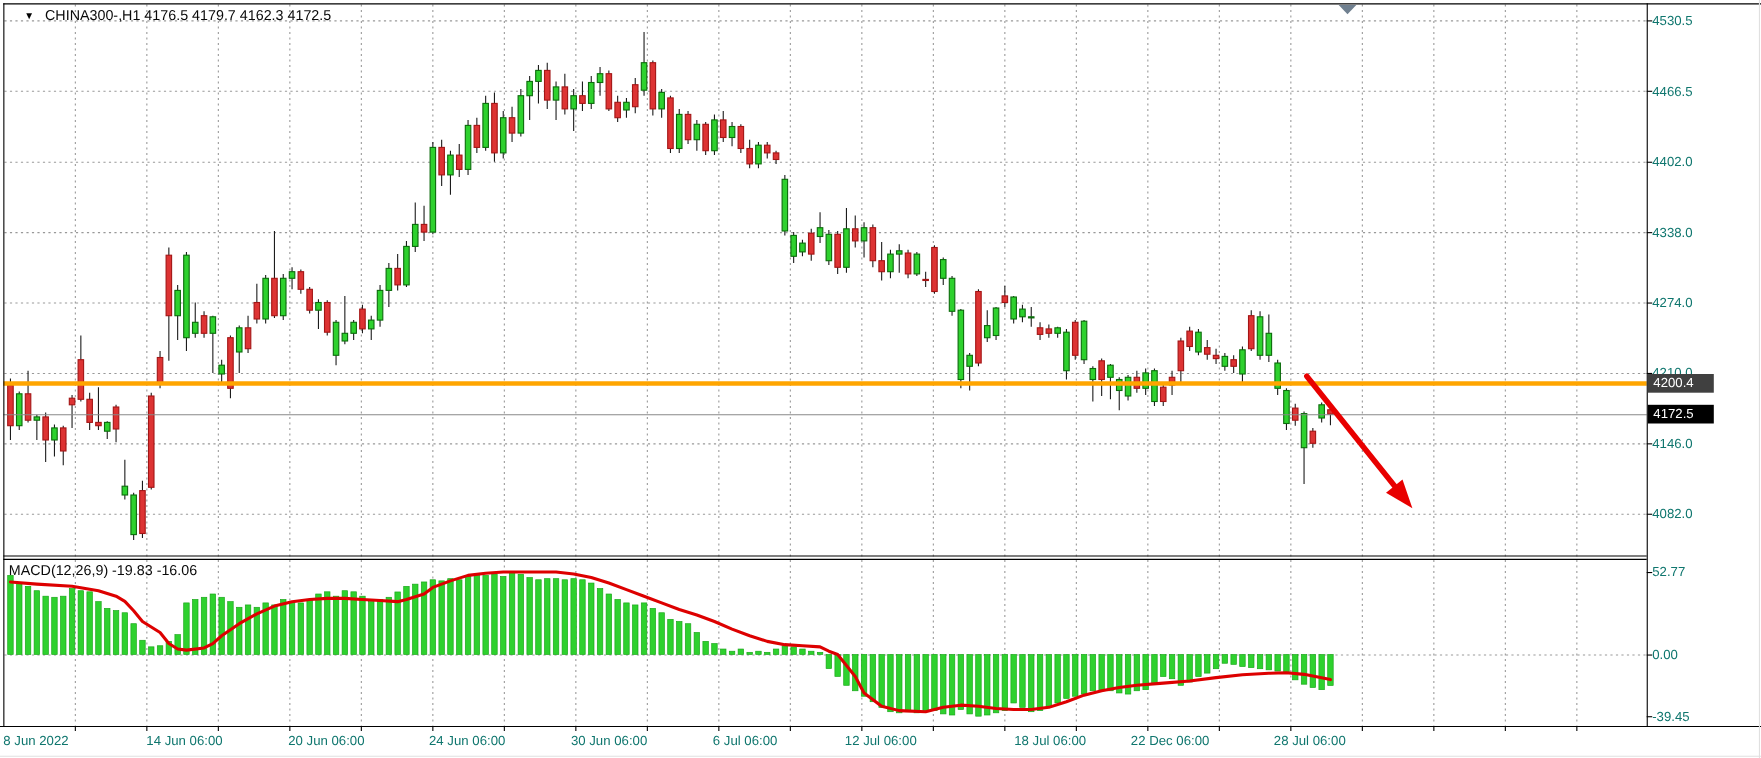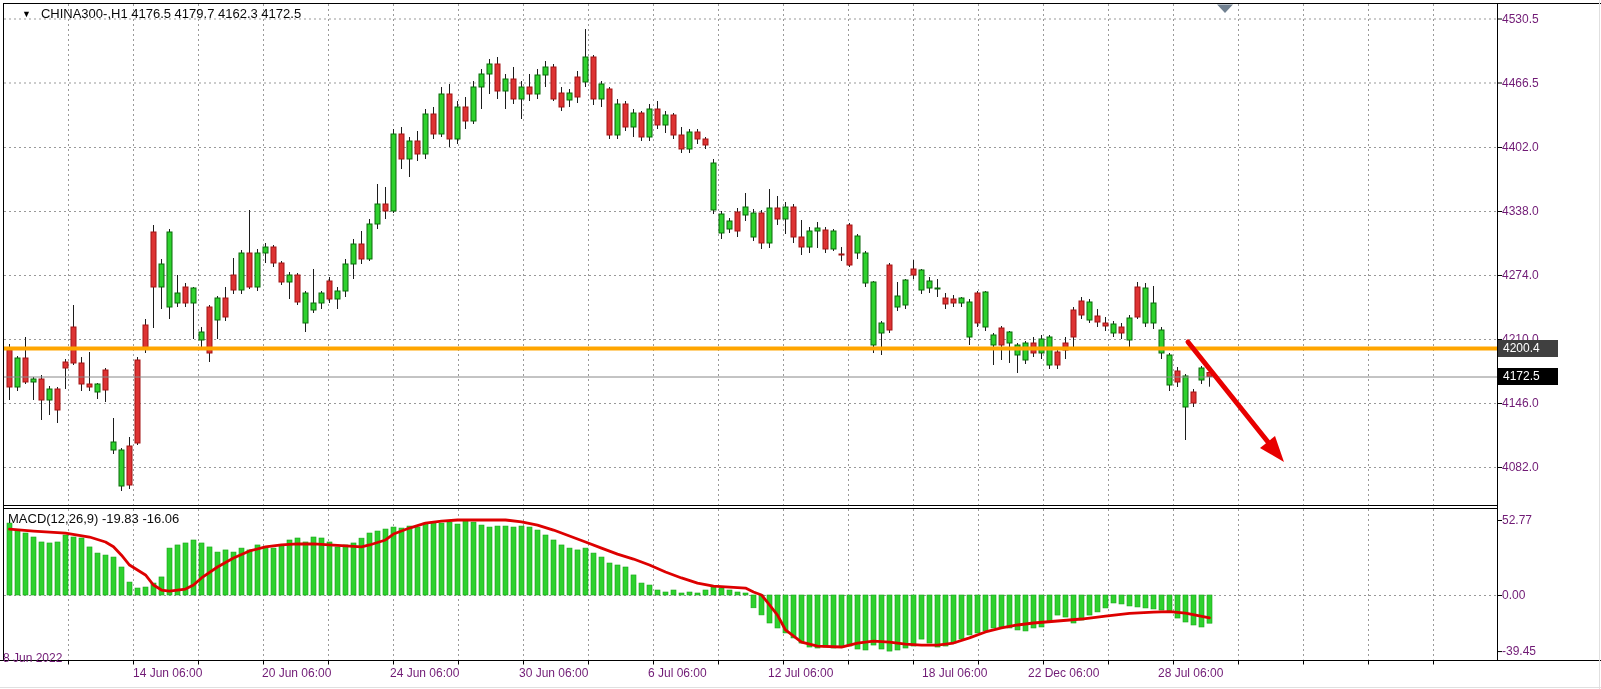--- a/index.html
+++ b/index.html
@@ -1,19 +1,19 @@
 <!DOCTYPE html>
 <html><head>
 <meta charset="utf-8">
 <style>
   html,body{margin:0;padding:0;background:#fff;}
   #stage{position:relative;width:1601px;height:689px;background:#ffffff;overflow:hidden;
          font-family:"Liberation Sans",sans-serif;}
   #chart-svg{position:absolute;left:0;top:0;}
-  .lbl{position:absolute;font-size:12px;color:#701a75;white-space:nowrap;line-height:16px;}
+  .lbl{position:absolute;font-size:12px;color:#0f766e;white-space:nowrap;line-height:16px;}
   #chart-title{position:absolute;left:22px;top:6px;font-size:13px;color:#0a0a0a;white-space:nowrap;}
   #chart-title .dd{font-size:9px;position:relative;top:-1px;margin-right:10px;color:#000;}
   #macd-label{position:absolute;left:8px;top:511px;font-size:13px;color:#0a0a0a;white-space:nowrap;}
   .badge{position:absolute;left:1498px;width:60px;height:17px;font-size:12px;line-height:17px;
          color:#fff;padding-left:5px;box-sizing:border-box;}
 </style>
 </head>
 <body>
 
 <div id="stage">
@@ -574,21 +574,21 @@
       <div class="lbl" style="left: 1502px; top: 331px;">4210.0</div>
       <div class="lbl" style="left: 1502px; top: 395px;">4146.0</div>
       <div class="lbl" style="left: 1502px; top: 459px;">4082.0</div>
     </div>
   <div id="macd-labels">
       <div class="lbl" style="left: 1502px; top: 511.998px;">52.77</div>
       <div class="lbl" style="left: 1502px; top: 587px;">0.00</div>
       <div class="lbl" style="left: 1502px; top: 643.07px;">-39.45</div>
     </div>
   <div id="time-labels">
-      <div class="lbl" style="left: 3px; top: 650px;">8 Jun 2022</div>
+      <div class="lbl" style="left: 3px; top: 665px;">8 Jun 2022</div>
       <div class="lbl" style="left: 133px; top: 665px;">14 Jun 06:00</div>
       <div class="lbl" style="left: 262px; top: 665px;">20 Jun 06:00</div>
       <div class="lbl" style="left: 390px; top: 665px;">24 Jun 06:00</div>
       <div class="lbl" style="left: 519px; top: 665px;">30 Jun 06:00</div>
       <div class="lbl" style="left: 648px; top: 665px;">6 Jul 06:00</div>
       <div class="lbl" style="left: 768px; top: 665px;">12 Jul 06:00</div>
       <div class="lbl" style="left: 898px; top: 665px; margin-left: 24px;">18 Jul 06:00</div>
       <div class="lbl" style="left: 1028px; top: 665px;">22 Dec 06:00</div>
       <div class="lbl" style="left: 1158px; top: 665px;">28 Jul 06:00</div>
     </div>

